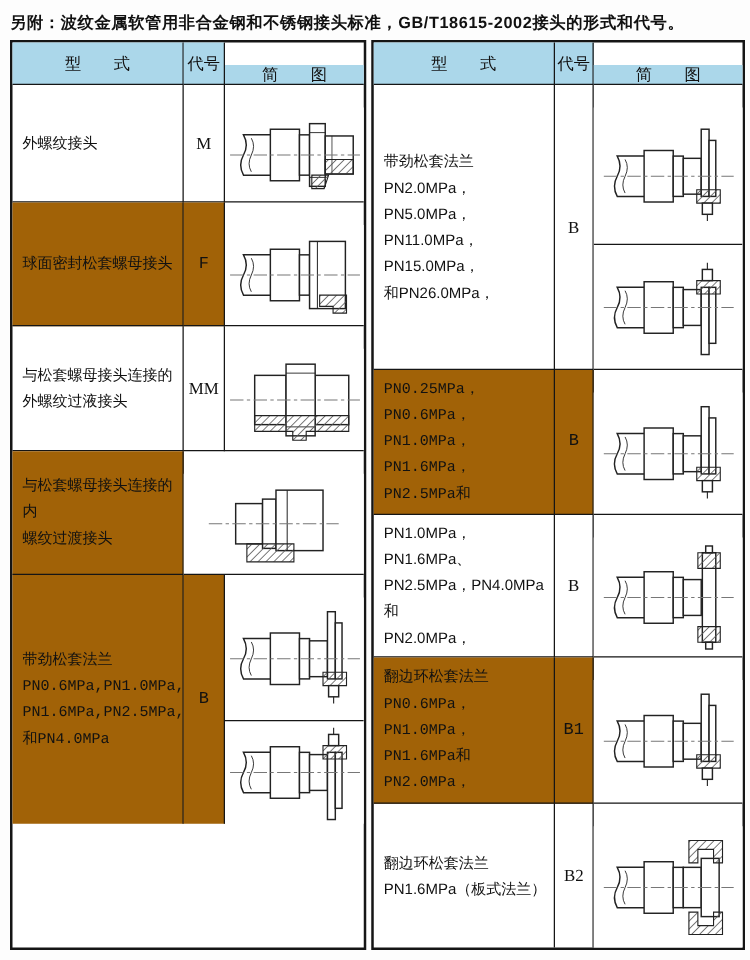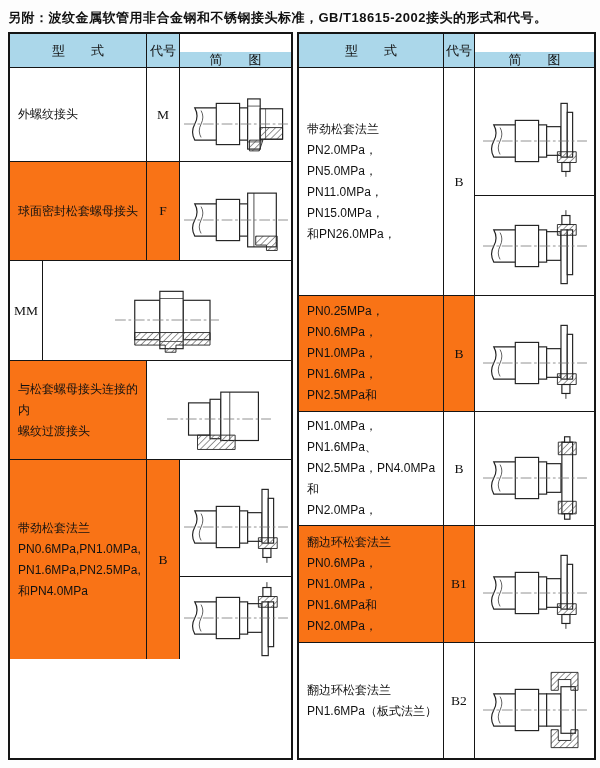--- a/index.html
+++ b/index.html
@@ -20,21 +20,21 @@
   .t-left .code-c{width:33px;}
   .t-right .type-c{width:145px;}
   .t-right .code-c{width:31px;}
   .diag-c{flex:1;display:flex;align-items:center;justify-content:center;background:#fff;margin-top:18px;}
   .type-c{display:flex;align-items:center;padding:4px 3px 4px 8px;
           font-size:12px;line-height:21px;white-space:pre-line;}
   .code-c{display:flex;align-items:center;justify-content:center;
           font-family:"Liberation Serif","DejaVu Serif",serif;font-size:13.5px;}
   .hdr .cell{background:#abd7ea;display:flex;align-items:center;justify-content:center;
              font-size:13px;padding:0;}
-  .hl .type-c,.hl .code-c{background:#f97316;}
+  .hl .type-c,.hl .code-c{background:#a16207;font-family:Liberation Mono, monospace;}
   .split{flex-direction:column;align-items:stretch;padding:0;}
   .sub{display:flex;align-items:center;justify-content:center;overflow:hidden;}
   .sub:first-child{border-bottom:1.5px solid #151515;box-sizing:border-box;}
   .diag-c svg,.sub svg{display:block;}
 </style>
 </head>
 <body>
 
 <div class="title">另附：波纹金属软管用非合金钢和不锈钢接头标准，GB/T18615-2002接头的形式和代号。</div>
 
@@ -86,20 +86,22 @@
             <rect x="38" y="25" width="26" height="46" fill="#fff" stroke="#222" stroke-width="1.3"></rect>
             <rect x="64" y="30" width="9" height="36" fill="#fff" stroke="#222" stroke-width="1.3"></rect>
             <rect x="73" y="18" width="32" height="60" fill="#fff" stroke="#222" stroke-width="1.3"></rect>
             <line x1="80" y1="18" x2="80" y2="78" stroke="#222" stroke-width="0.9"></line>
             <path d="M82 66 H106 V82 H94 V76 H82 Z" fill="url(#hp2)" stroke="#222" stroke-width="1"></path>
             <line x1="2" y1="48" x2="118" y2="48" stroke="#777" stroke-width="0.9" stroke-dasharray="12 3 3 3"></line>
           </svg>
         </div>
     </div>
     <div class="row" style="height:100px">
+      <div class="cell type-c">与松套螺母接头连接的
+外螺纹过液接头</div>
       <div class="cell code-c">MM</div>
       <div class="cell diag-c">
           <svg viewBox="0 0 120 96" width="108" height="86" preserveAspectRatio="xMidYMid meet">
             <defs>
               <pattern id="hp3" width="5" height="5" patternUnits="userSpaceOnUse" patternTransform="rotate(45)">
                 <line x1="0" y1="0" x2="0" y2="5" stroke="#555" stroke-width="1.4"></line>
               </pattern>
             </defs>
             <rect x="24" y="26" width="28" height="44" fill="#fff" stroke="#222" stroke-width="1.3"></rect>
             <rect x="78" y="26" width="30" height="44" fill="#fff" stroke="#222" stroke-width="1.3"></rect>

